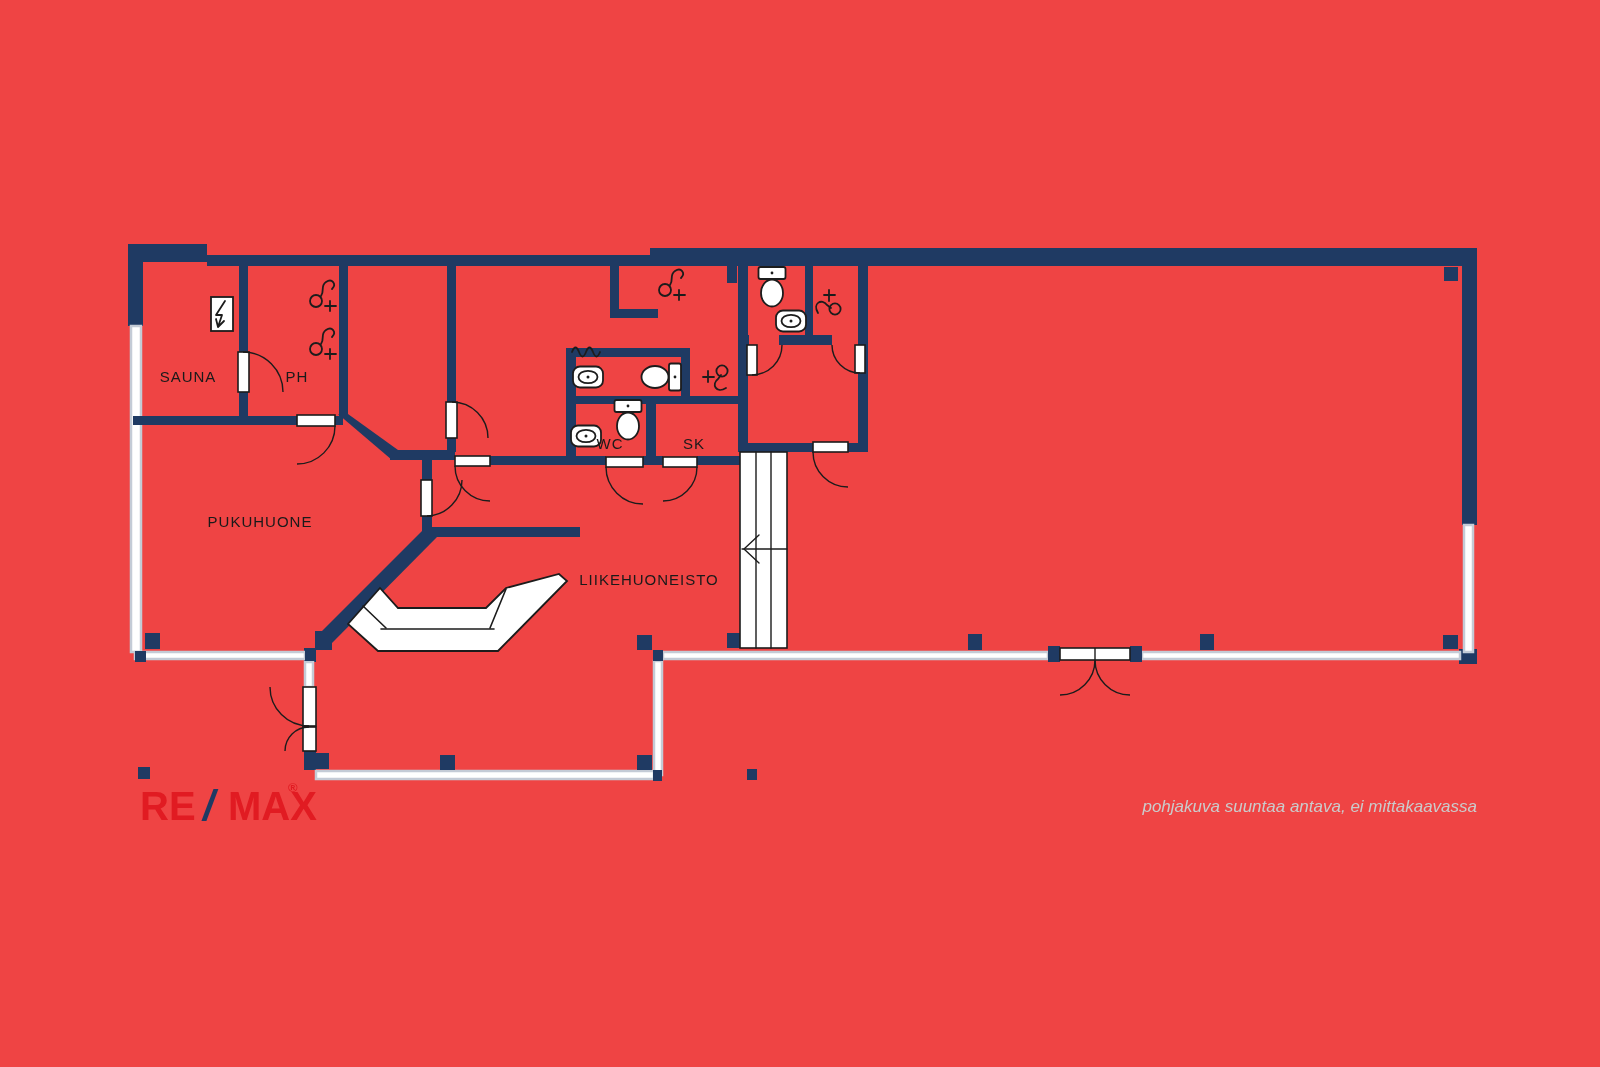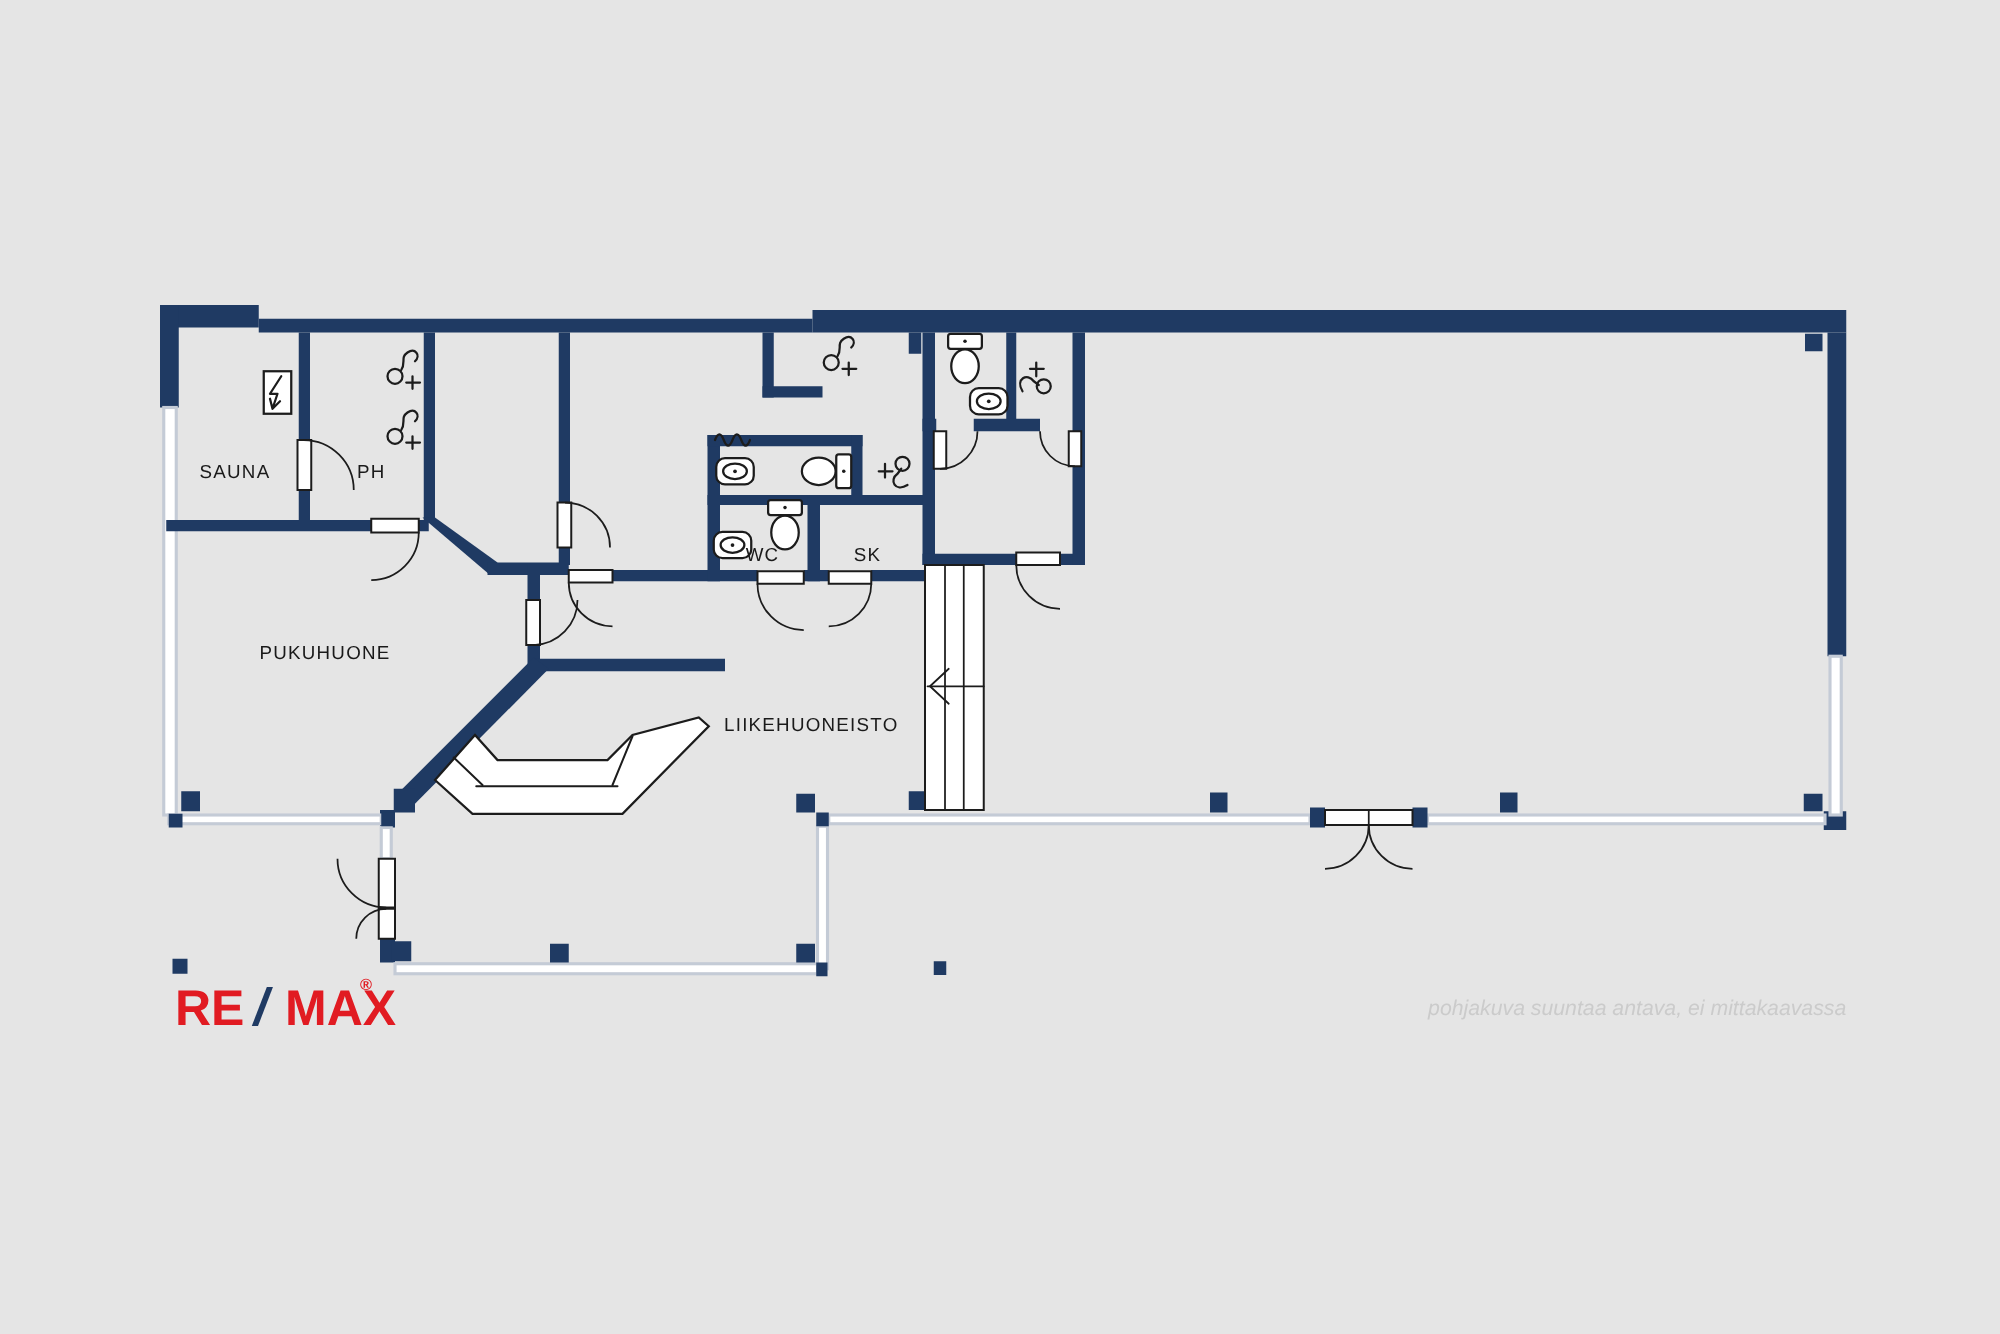--- a/index.html
+++ b/index.html
@@ -1,16 +1,16 @@
 <!DOCTYPE html>
 <html style="--wall: #1f3a63; --glass: #c4cbd6; --fixture: #1c1c1c; --label: #1a1a1a; --muted: #cbcbcb; --red: #e11b22;"><head>
 <meta charset="utf-8">
 <style>
   html,body{margin:0;padding:0;background:#fff;}
-  .canvas{position:relative;width:1600px;height:1067px;background:#e5e5e5;overflow:hidden;
+  .canvas{position:relative;width:1600px;height:1067px;background:#ef4444;overflow:hidden;
           font-family:"Liberation Sans",sans-serif;}
   svg{position:absolute;left:0;top:0;}
   .wall{fill:var(--wall,#1f3a63);}
   .glass{fill:#ffffff;stroke:var(--glass,#c4cbd6);stroke-width:2.5;}
   .fx{fill:#ffffff;stroke:var(--fixture,#1c1c1c);stroke-width:1.8;}
   .fxl{fill:none;stroke:var(--fixture,#1c1c1c);stroke-width:1.8;stroke-linecap:round;stroke-linejoin:round;}
   .arc{fill:none;stroke:var(--fixture,#1c1c1c);stroke-width:1.4;}
   .leaf{fill:#ffffff;stroke:var(--fixture,#1c1c1c);stroke-width:1.6;}
   .dot{fill:var(--fixture,#1c1c1c);}
   text.room{font-size:15px;fill:var(--label,#1a1a1a);letter-spacing:1px;}

